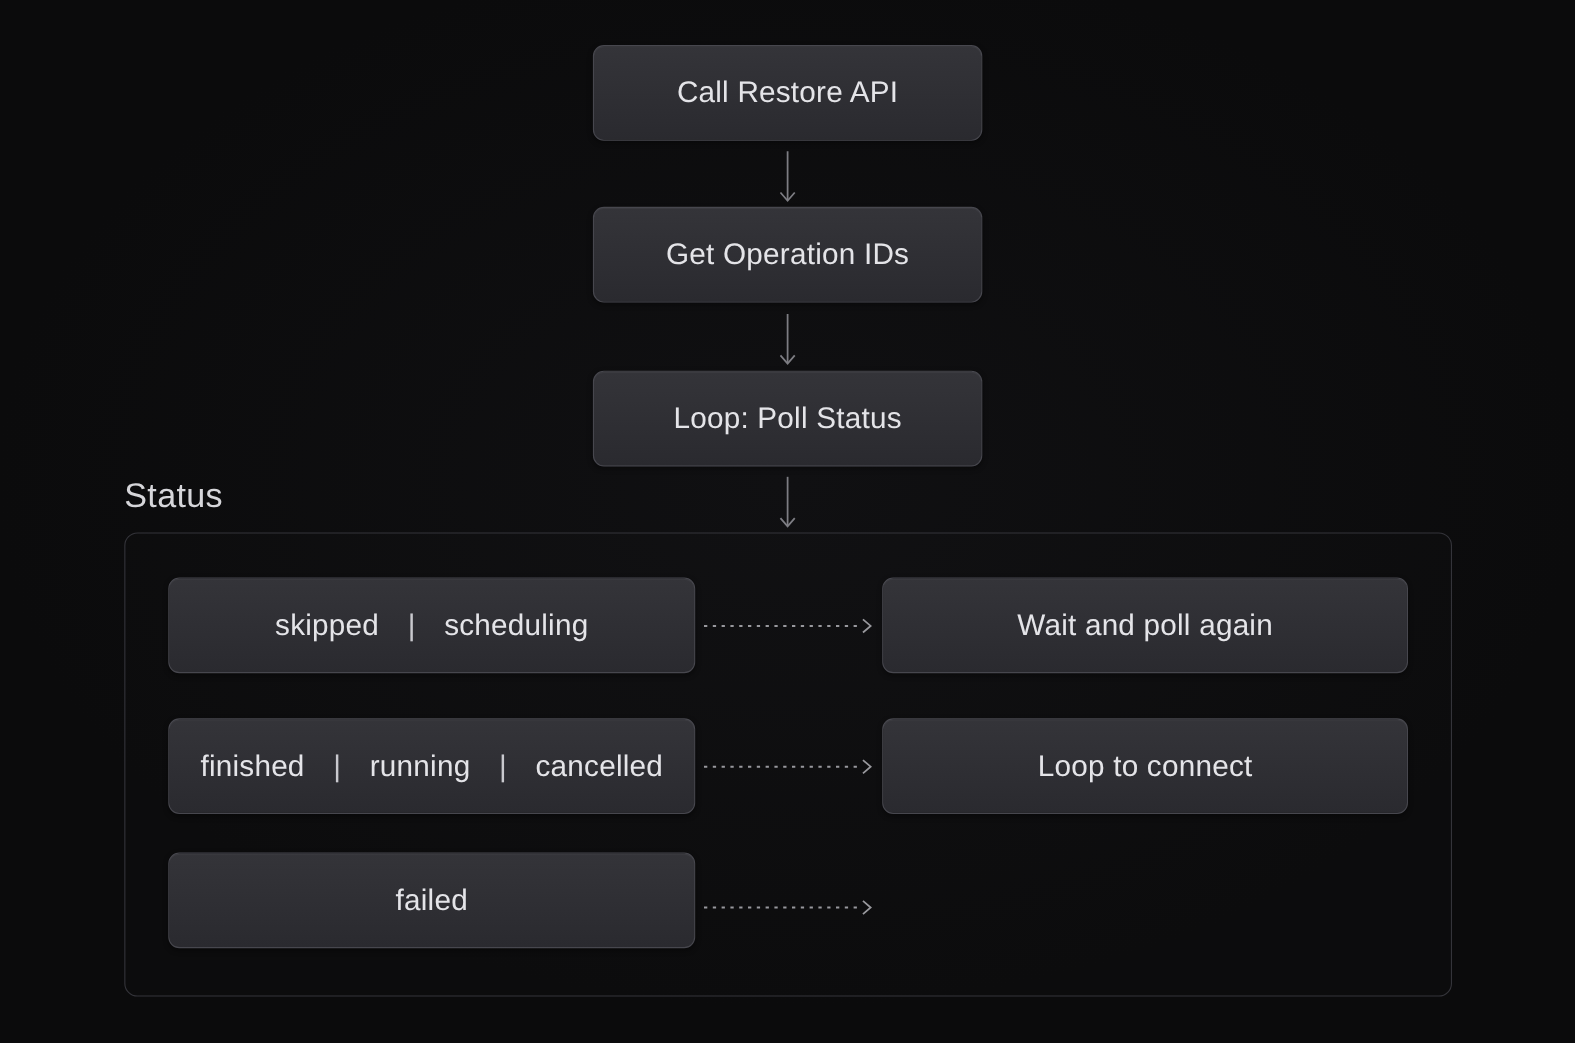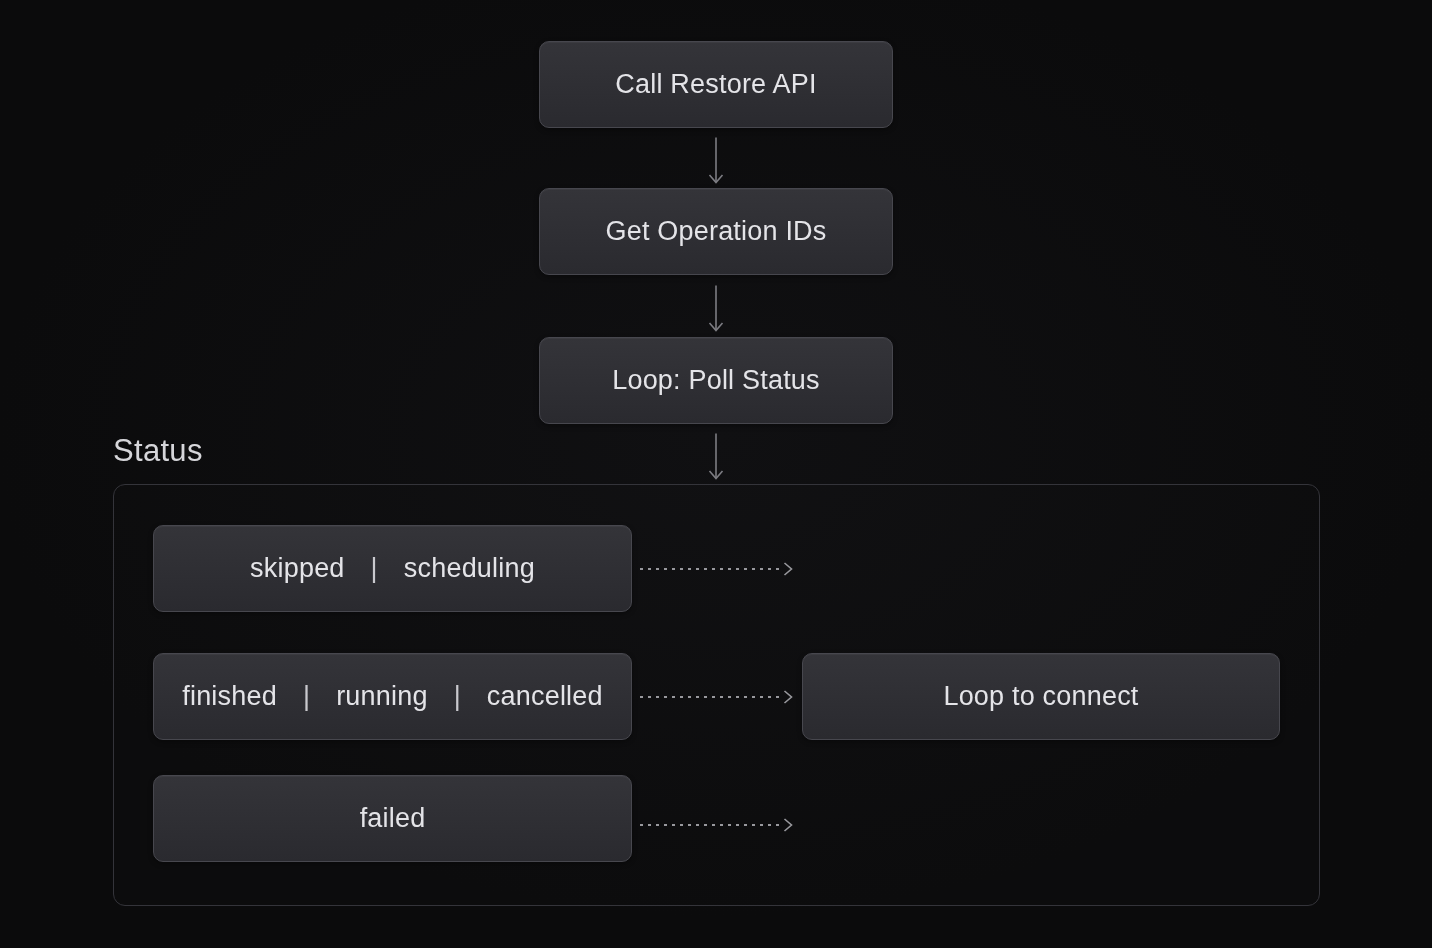--- a/index.html
+++ b/index.html
@@ -107,20 +107,23 @@
 
   <div class="node state-node r1">
     <span>skipped</span>
     <span class="sep">|</span>
     <span>scheduling</span>
   </div>
   <svg class="harrow h1" width="170" height="18" viewBox="0 0 170 18">
     <line x1="9" y1="9" x2="153" y2="9" stroke="#98989d" stroke-width="1.8" stroke-dasharray="3 5"></line>
     <polyline points="153.5,3 160.5,9 153.5,15" fill="none" stroke="#98989d" stroke-width="1.6"></polyline>
   </svg>
+  <div class="node result-node r1">
+    <span>Wait and poll again</span>
+  </div>
 
   <div class="node state-node r2">
     <span>finished</span>
     <span class="sep">|</span>
     <span>running</span>
     <span class="sep">|</span>
     <span>cancelled</span>
   </div>
   <svg class="harrow h2" width="170" height="18" viewBox="0 0 170 18">
     <line x1="9" y1="9" x2="153" y2="9" stroke="#98989d" stroke-width="1.8" stroke-dasharray="3 5"></line>

